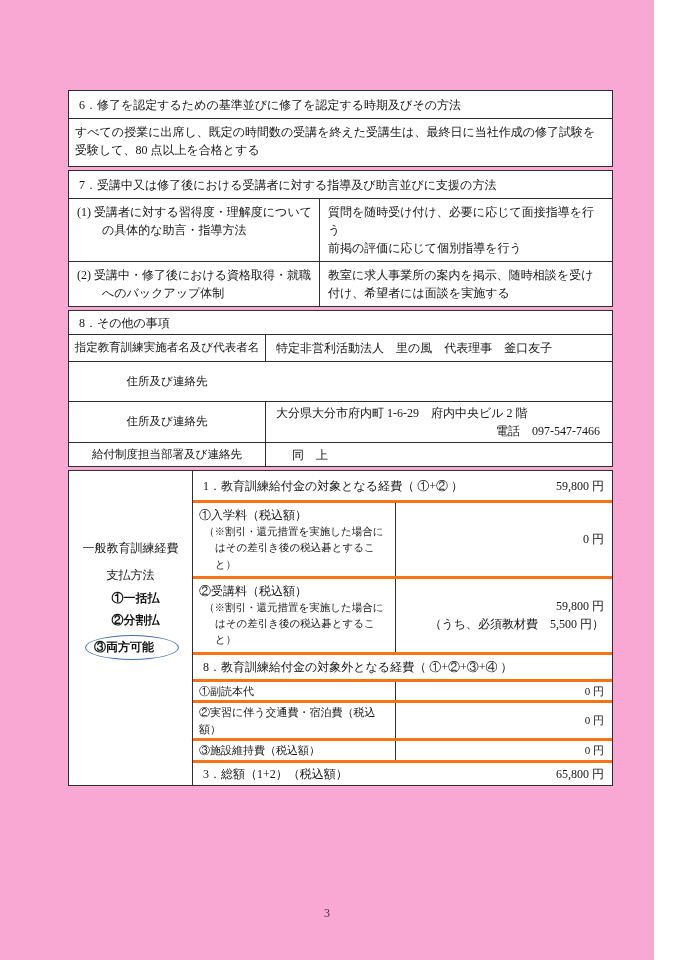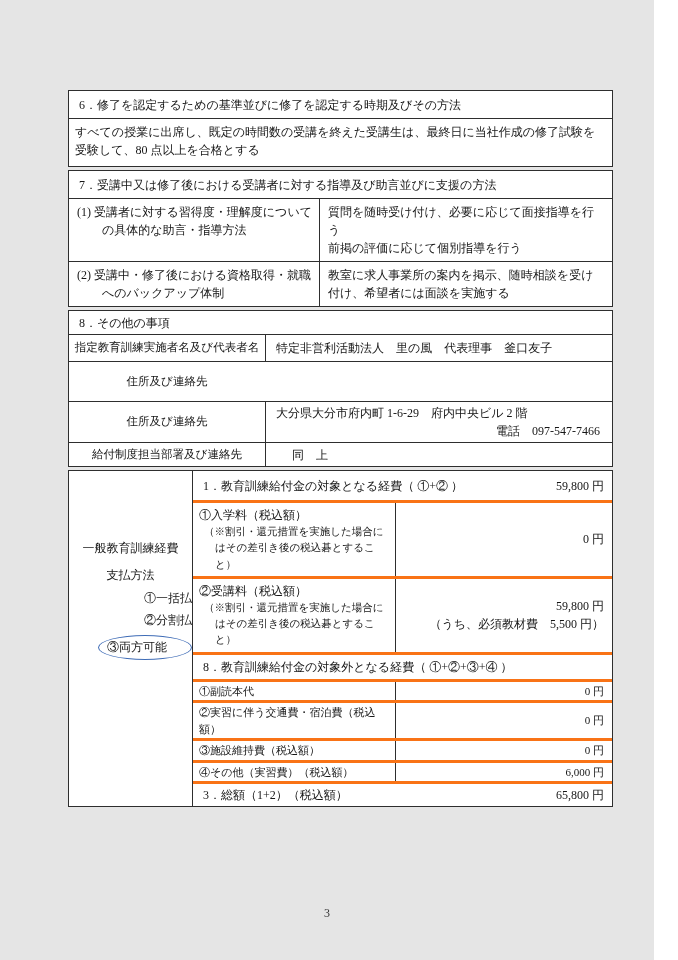--- a/index.html
+++ b/index.html
@@ -1,19 +1,19 @@
 <!DOCTYPE html>
 <html><head>
 <meta charset="utf-8">
 <style>
   * { box-sizing: border-box; margin: 0; padding: 0; }
   html, body { background: #ffffff; }
   body { width: 678px; height: 960px; }
   .page {
-    position: relative; width: 654px; height: 960px; background: #e5e5e5;
+    position: relative; width: 654px; height: 960px; background: #f9a8d4;
     font-family: "Liberation Serif", "DejaVu Serif", serif;
     color: #161616; font-size: 12px; line-height: 1.5; overflow: hidden;
   }
   .doc { position: absolute; left: 68px; top: 90px; width: 545px; }
   .block { border: 1px solid #2e2e2e; margin-bottom: 3px; background: #fff; }
 
   .sec-hdr { padding: 4px 10px; min-height: 27px; display: flex; align-items: center; }
   .sec-hdr.small { min-height: 23px; padding: 2px 10px; }
 
   .b1-body { border-top: 1px solid #2e2e2e; padding: 4px 5px 4px 6px; min-height: 48px; }
@@ -35,21 +35,21 @@
     display: flex; flex-direction: column; justify-content: center;
   }
   .info-row .phone { text-align: right; padding-right: 2px; }
   .ival.same { padding-left: 26px; }
   .ih27 { min-height: 27px; } .ih40 { min-height: 40px; } .ih29 { min-height: 29px; } .ih24 { min-height: 24px; }
 
   .fee-block { display: flex; margin-bottom: 0; }
   .pay-cell { width: 124px; border-right: 1px solid #2e2e2e; padding-top: 68px; }
   .pay-line { line-height: 18px; }
   .pay-center { text-align: center; }
-  .pay-left { padding-left: 10px; text-align: right; }
+  .pay-left { padding-left: 10px; text-align: center; font-weight: bold; }
   .mb9 { margin-bottom: 9px; } .mb5 { margin-bottom: 5px; } .mb4 { margin-bottom: 4px; }
   .ellipse {
     display: inline-block; border: 1.5px solid #3f6cb6; border-radius: 50%;
     padding: 2px 24px 3px 8px; margin-left: -7px; margin-top: 2px;
   }
   .fee-right { flex: 1; display: flex; flex-direction: column; }
   .fee-right > div + div { border-top: 3px solid #f97316; }
   .fee-sum {
     display: flex; justify-content: space-between; align-items: center;
     min-height: 29px; padding: 2px 8px 2px 10px;
@@ -185,24 +185,20 @@
           <div class="famt">0 円</div>
         </div>
         <div class="fee-item">
           <div class="flbl">②実習に伴う交通費・宿泊費（税込額）</div>
           <div class="famt">0 円</div>
         </div>
         <div class="fee-item">
           <div class="flbl">③施設維持費（税込額）</div>
           <div class="famt">0 円</div>
         </div>
-        <div class="fee-item">
-          <div class="flbl">④その他（実習費）（税込額）</div>
-          <div class="famt">6,000 円</div>
-        </div>
 
         <div class="fee-total">
           <span>3．総額（1+2）（税込額）</span>
           <span>65,800 円</span>
         </div>
       </div>
     </div>
 
   </div>
 

